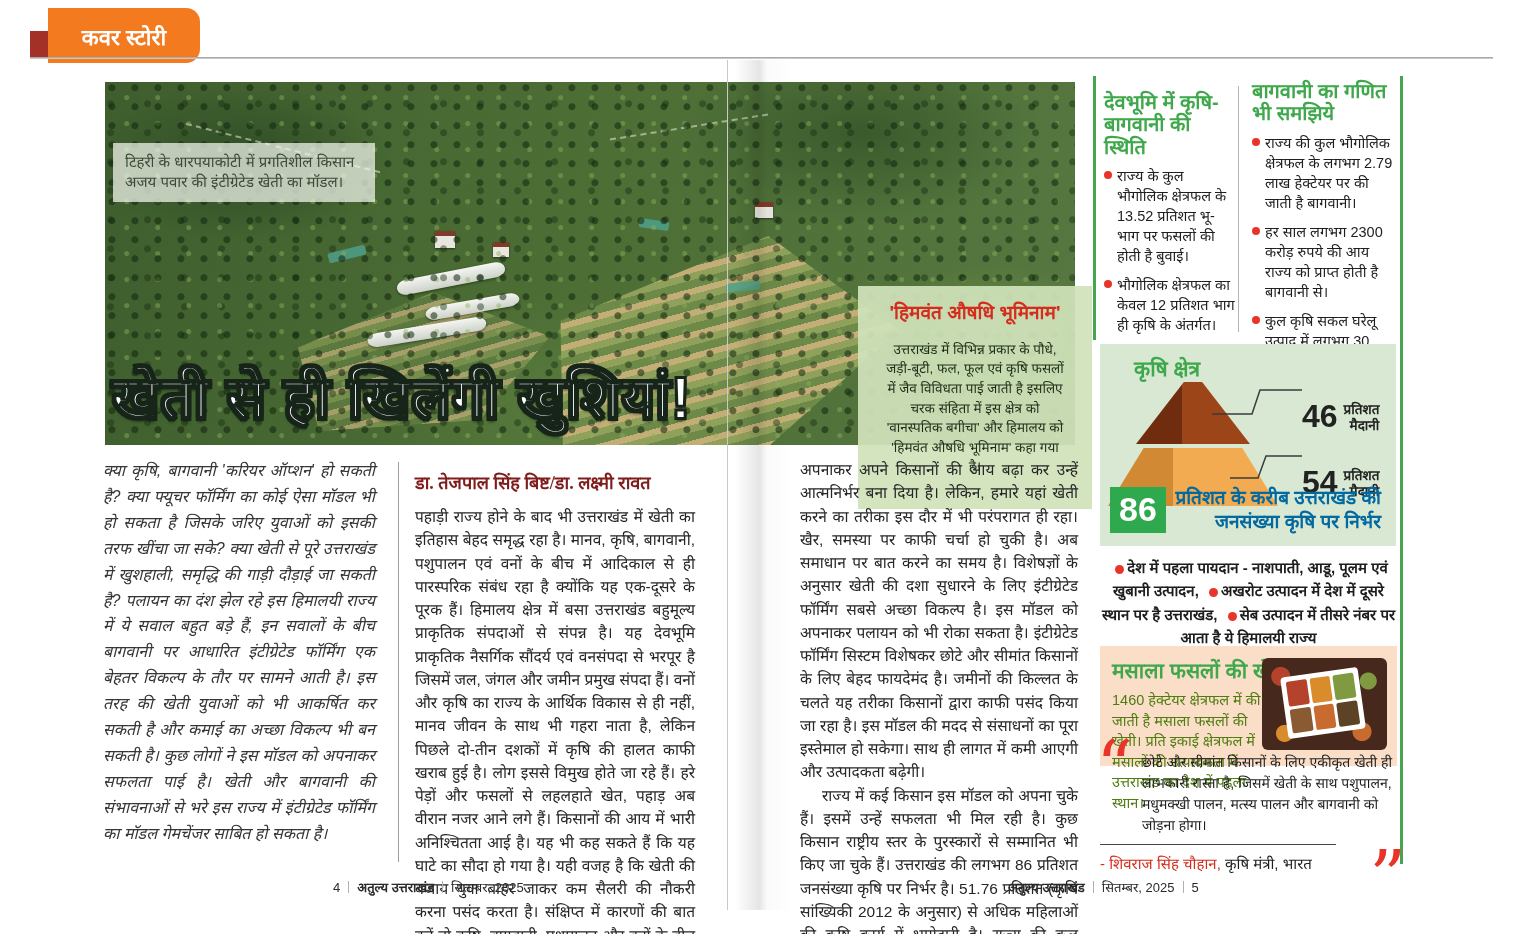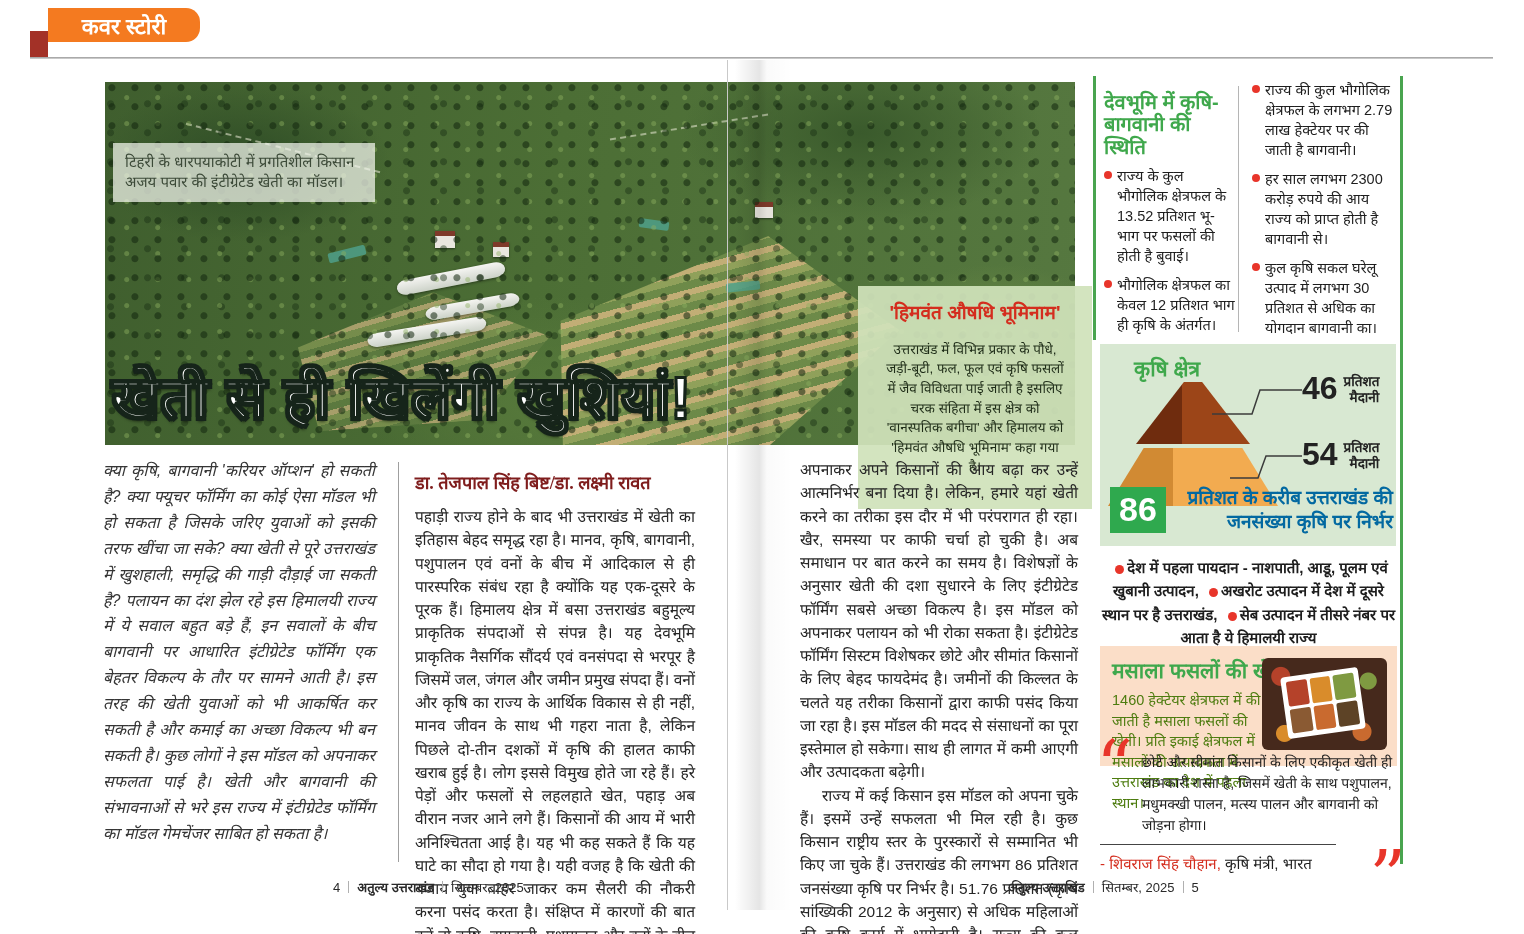--- a/index.html
+++ b/index.html
@@ -2,21 +2,21 @@
 <html><head>
 <meta charset="utf-8">
 <style>
   html,body{margin:0;padding:0;}
   body{width:1524px;height:934px;position:relative;background:#ffffff;overflow:hidden;
        font-family:"Liberation Sans","DejaVu Sans",sans-serif;color:#262626;}
   .abs{position:absolute;}
 
   
   .spine-red{left:30px;top:31px;width:18px;height:26px;background:#a33127;}
-  .cover-tab{left:48px;top:8px;width:152px;height:34px;background:#f47a20;
+  .cover-tab{left:48px;top:8px;width:152px;height:55px;background:#f47a20;
              border-radius:0 14px 14px 0;display:flex;align-items:center;justify-content:center;}
   .cover-tab span{color:#fff;font-weight:bold;font-size:22px;}
   .top-rule{left:30px;top:57px;width:1463px;height:2px;background:linear-gradient(to bottom,#9a9a9a,#d8d8d8);}
 
   
   .photo{left:105px;top:82px;width:970px;height:363px;overflow:hidden;
     background:
       radial-gradient(ellipse 240px 130px at 14% 22%, #2e4c26 0%, rgba(46,76,38,0) 62%),
       radial-gradient(ellipse 300px 150px at 78% 14%, #3a5a2c 0%, rgba(58,90,44,0) 60%),
       radial-gradient(ellipse 340px 170px at 48% 88%, #587a3c 0%, rgba(88,122,60,0) 62%),
@@ -87,24 +87,24 @@
   .green-panel{left:1100px;top:344px;width:296px;height:202px;background:#d8e8d2;text-align:right;}
   .chart-title{position:absolute;left:34px;top:10px;color:#3fa84c;font-size:21px;font-weight:bold;}
   .pyr{position:absolute;left:8px;top:38px;width:170px;height:128px;}
   .pyr-top{position:absolute;left:28px;top:0;width:114px;height:62px;
     clip-path:polygon(42% 0,58% 0,100% 100%,0 100%);
     background:linear-gradient(to right,#6f2c0e 0 40%,#9c4518 40%);}
   .pyr-bot{position:absolute;left:0;top:66px;width:170px;height:58px;
     clip-path:polygon(21% 0,79% 0,100% 100%,0 100%);
     background:linear-gradient(to right,#d18a33 0 38%,#f2ab50 38%);}
   .conn{position:absolute;stroke:#3b3b3b;fill:none;stroke-width:1.5;}
-  .pct-row{position:absolute;display:flex;align-items:flex-start;gap:6px;}
+  .pct-row{position:absolute;display:flex;align-items:flex-start;gap:6px;margin-top:28px;}
   .pct-val{font-size:32px;font-weight:bold;color:#222;line-height:1;}
   .pct-lab{font-size:13.5px;font-weight:bold;color:#222;line-height:1.2;padding-top:2px;}
-  .stat-row{position:absolute;left:10px;top:142px;display:flex;align-items:center;gap:12px;}
+  .stat-row{position:absolute;left:10px;top:142px;display:flex;align-items:center;}
   .stat-box{width:56px;height:46px;background:#2fa94e;color:#fff;font-size:34px;font-weight:bold;
             display:flex;align-items:center;justify-content:center;}
   .stat-text{font-size:19px;font-weight:bold;color:#0369a1;line-height:1.25;width:215px;}
 
   .ranks{left:1100px;top:556px;width:297px;text-align:center;font-size:15px;font-weight:bold;
          color:#1d1d1d;line-height:1.55;}
   .ranks .dot-inline{display:inline-block;width:9px;height:9px;border-radius:50%;background:#e8352a;
          margin:0 3px -1px 6px;}
 
   .spice-box{left:1100px;top:646px;width:297px;height:120px;background:#fbdec8;padding:10px 12px;
@@ -207,20 +207,21 @@
 <div class="abs sb-rule-right"></div>
 <div class="abs sb-divider"></div>
 
 <div class="abs sb-box sb-box1">
   <h3>देवभूमि में कृषि-बागवानी की स्थिति</h3>
   <div class="sb-item"><span class="dot"></span><span>राज्य के कुल भौगोलिक क्षेत्रफल के 13.52 प्रतिशत भू-भाग पर फसलों की होती है बुवाई।</span></div>
   <div class="sb-item"><span class="dot"></span><span>भौगोलिक क्षेत्रफल का केवल 12 प्रतिशत भाग ही कृषि के अंतर्गत।</span></div>
 </div>
 
 <div class="abs sb-box sb-box2">
+  <h3>बागवानी का गणित भी समझिये</h3>
   <div class="sb-item"><span class="dot"></span><span>राज्य की कुल भौगोलिक क्षेत्रफल के लगभग 2.79 लाख हेक्टेयर पर की जाती है बागवानी।</span></div>
   <div class="sb-item"><span class="dot"></span><span>हर साल लगभग 2300 करोड़ रुपये की आय राज्य को प्राप्त होती है बागवानी से।</span></div>
   <div class="sb-item"><span class="dot"></span><span>कुल कृषि सकल घरेलू उत्पाद में लगभग 30 प्रतिशत से अधिक का योगदान बागवानी का।</span></div>
 </div>
 
 <div class="abs green-panel">
   <div class="chart-title">कृषि क्षेत्र</div>
   <div class="pyr">
     <div class="pyr-top"></div>
     <div class="pyr-bot"></div>

